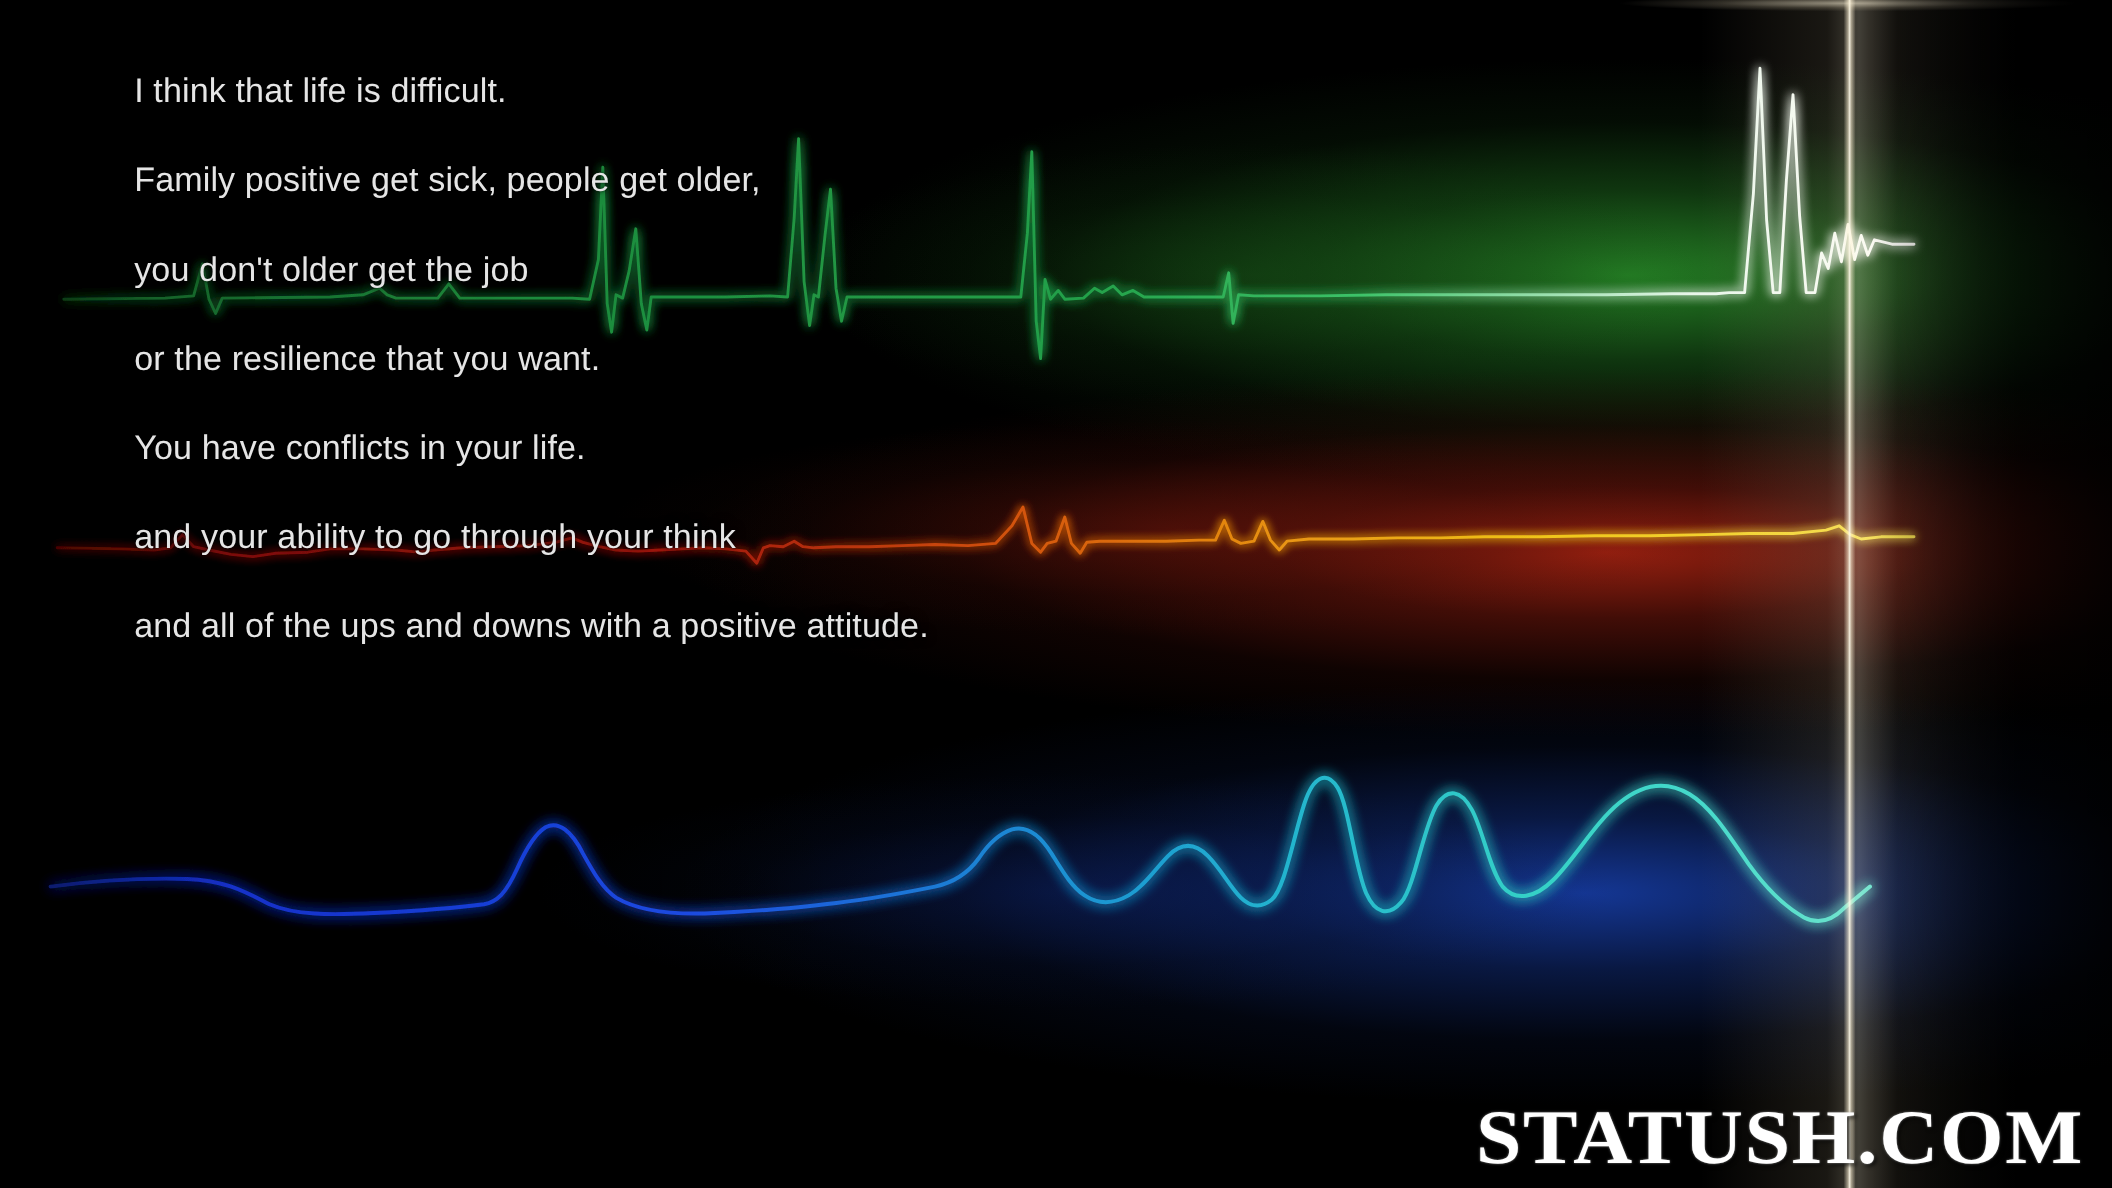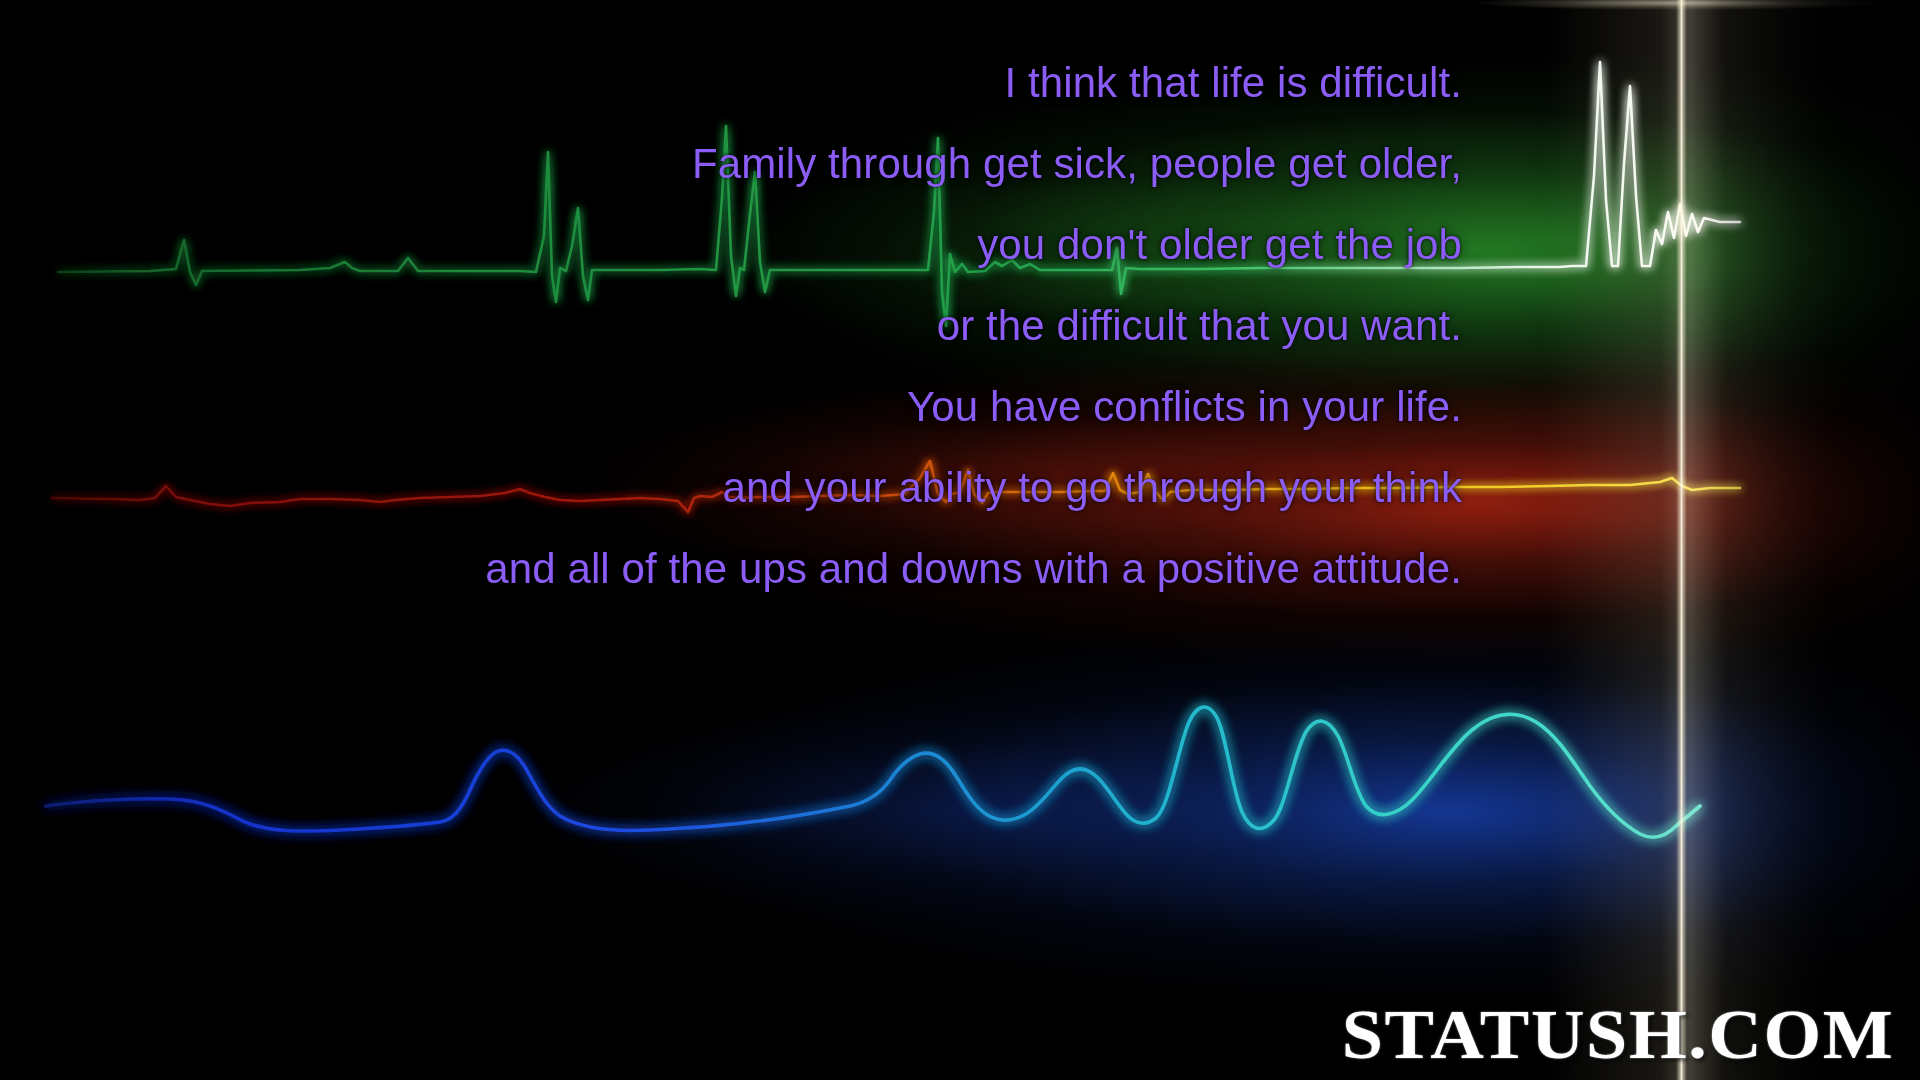--- a/index.html
+++ b/index.html
@@ -170,29 +170,28 @@
   }
 
   
   #quote {
     position: absolute;
     left: 122px;
     top: 42px;
     width: 1340px;
   }
   .quote-line {
-    color: #8b5cf6;
+    color: #e5e5e5;
     font-family: "Liberation Sans", sans-serif;
-    font-size: 42px;
+    font-size: 31px;
     font-weight: 400;
     line-height: 81px;
     letter-spacing: 0.1px;
     white-space: nowrap;
     text-shadow: 0 0 3px rgba(0,0,0,0.85), 0 0 10px rgba(0,0,0,0.6);
-    text-align: right;
   }
 
   
   #watermark {
     position: absolute;
     right: 26px;
     bottom: 10px;
     color: #ffffff;
     font-family: "Liberation Serif", serif;
     font-weight: 700;
@@ -364,23 +363,23 @@
     </g>
   </svg>
 
   <div id="beam-wide"></div>
   <div id="beam-core"></div>
   <div id="beam-top-flare"></div>
   <div id="right-dark"></div>
 
   <div id="quote">
     <div class="quote-line">I think that life is difficult.</div>
-    <div class="quote-line">Family through get sick, people get older,</div>
+    <div class="quote-line">Family positive get sick, people get older,</div>
     <div class="quote-line">you don't older get the job</div>
-    <div class="quote-line">or the difficult that you want.</div>
+    <div class="quote-line">or the resilience that you want.</div>
     <div class="quote-line">You have conflicts in your life.</div>
     <div class="quote-line">and your ability to go through your think</div>
     <div class="quote-line">and all of the ups and downs with a positive attitude.</div>
   </div>
 
   <div id="watermark">STATUSH.COM</div>
 
 </div>
 
 </body></html>

